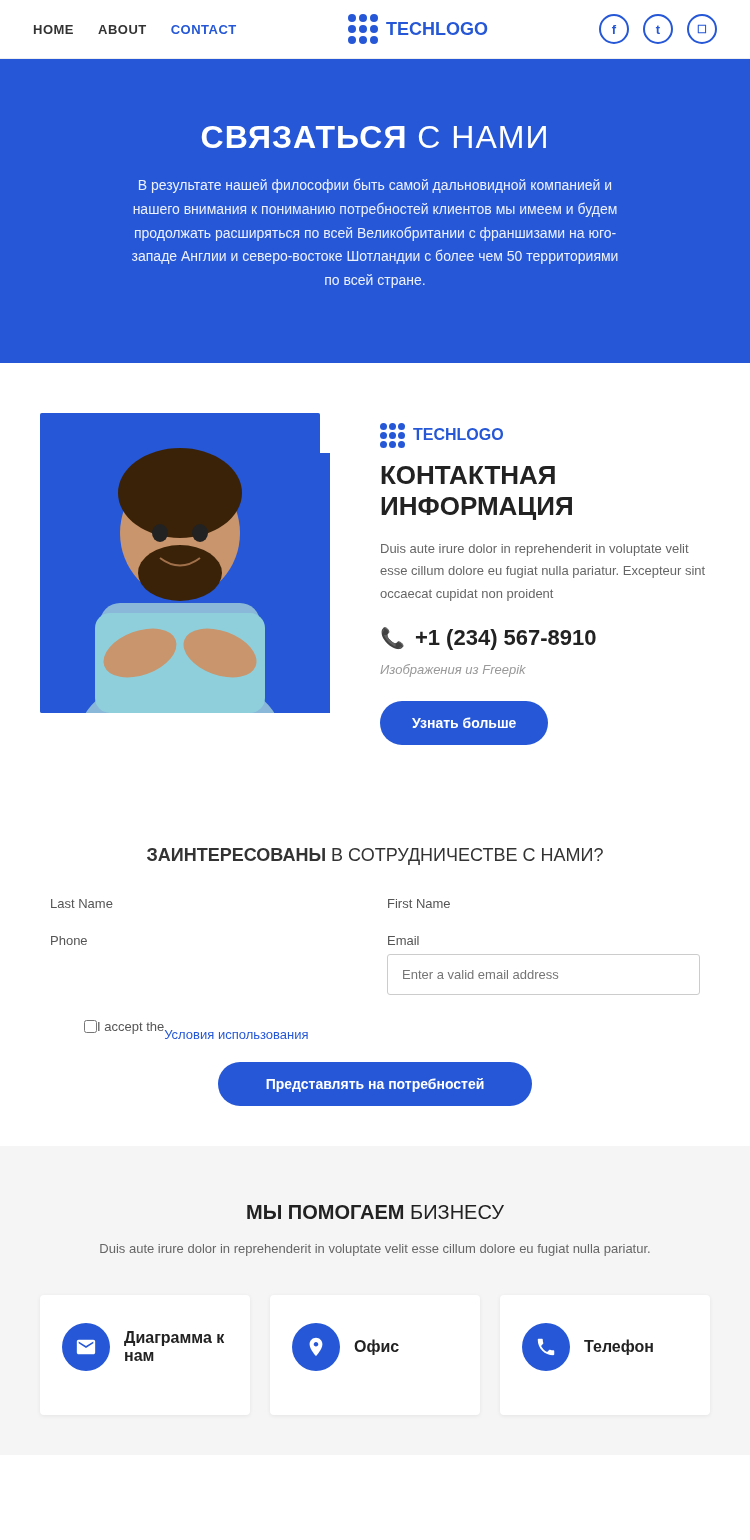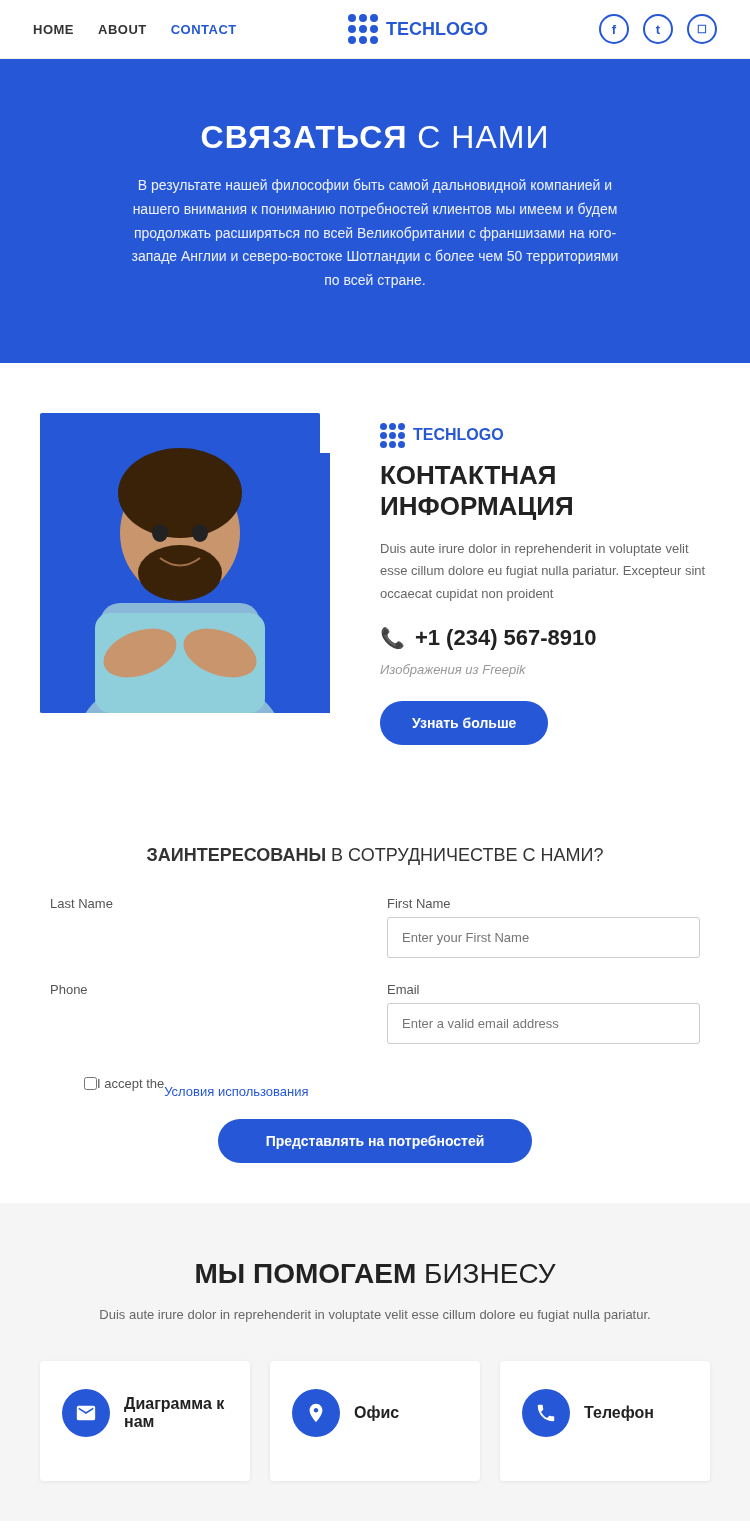--- a/index.html
+++ b/index.html
@@ -63,40 +63,40 @@
     .freepik-text span { color: #999; font-style: italic; }
     .learn-more-btn {
       background: #2557d6; color: #fff; border: none; border-radius: 30px;
       padding: 14px 32px; font-size: 14px; font-weight: 600; cursor: pointer;
     }
 
     
     .form-section { padding: 50px 50px 40px; background: #fff; }
     .form-section h2 { text-align: center; font-size: 18px; font-weight: 400; color: #333; margin-bottom: 30px; }
     .form-section h2 strong { font-weight: 800; }
-    .form-row { display: flex; gap: 24px; margin-bottom: 24px; }
+    .form-row { display: flex; gap: 24px; margin-bottom: 16px; }
     .form-group { flex: 1; display: flex; flex-direction: column; }
     .form-group label { font-size: 13px; color: #555; margin-bottom: 6px; }
     .form-group input, .form-group textarea {
       border: 1px solid #ccc; border-radius: 3px; padding: 12px 14px;
       font-size: 13px; color: #999; outline: none;
       background: #fff;
     }
     .form-group textarea { height: 110px; resize: vertical; }
     .checkbox-row { display: flex; align-items: center; gap: 0; margin: 14px 0 20px; font-size: 13px; color: #555; padding-left: 34px; }
     .checkbox-row a { color: #2557d6; text-decoration: none; margin-top: 16px; }
     .submit-row { text-align: center; }
     .submit-btn {
       background: #2557d6; color: #fff; border: none; border-radius: 30px;
       padding: 14px 48px; font-size: 14px; font-weight: 600; cursor: pointer;
     }
 
     
     .help-section { background: #f5f5f5; padding: 55px 40px 40px; }
-    .help-section h2 { text-align: center; font-size: 28px; font-weight: 400; color: #222; margin-bottom: 14px; }
+    .help-section h2 { text-align: center; font-size: 20px; font-weight: 400; color: #222; margin-bottom: 14px; }
     .help-section h2 strong { font-weight: 800; }
     .help-section > p { text-align: center; font-size: 13px; color: #666; line-height: 1.7; margin-bottom: 35px; }
     .cards-row { display: flex; gap: 20px; }
     .card {
       background: #fff; border-radius: 4px; padding: 28px 22px;
       flex: 1; box-shadow: 0 1px 4px rgba(0,0,0,0.07);
     }
     .card-header { display: flex; align-items: center; gap: 14px; margin-bottom: 16px; }
     .card-icon {
       width: 48px; height: 48px; border-radius: 50%; background: #2557d6;
@@ -207,21 +207,20 @@
 <section class="form-section">
   <h2>
     <strong>ЗАИНТЕРЕСОВАНЫ</strong><span> В СОТРУДНИЧЕСТВЕ С НАМИ?</span>
   </h2>
   <div class="form-row">
     <div class="form-group">
       <label>Last Name</label>
     </div>
     <div class="form-group">
       <label>First Name</label>
-      <input type="text" placeholder="Enter your First Name" style="">
     </div>
   </div>
   <div class="form-row">
     <div class="form-group">
       <label>Phone</label>
     </div>
     <div class="form-group">
       <label>Email</label>
       <input type="email" placeholder="Enter a valid email address" style="">
     </div>

